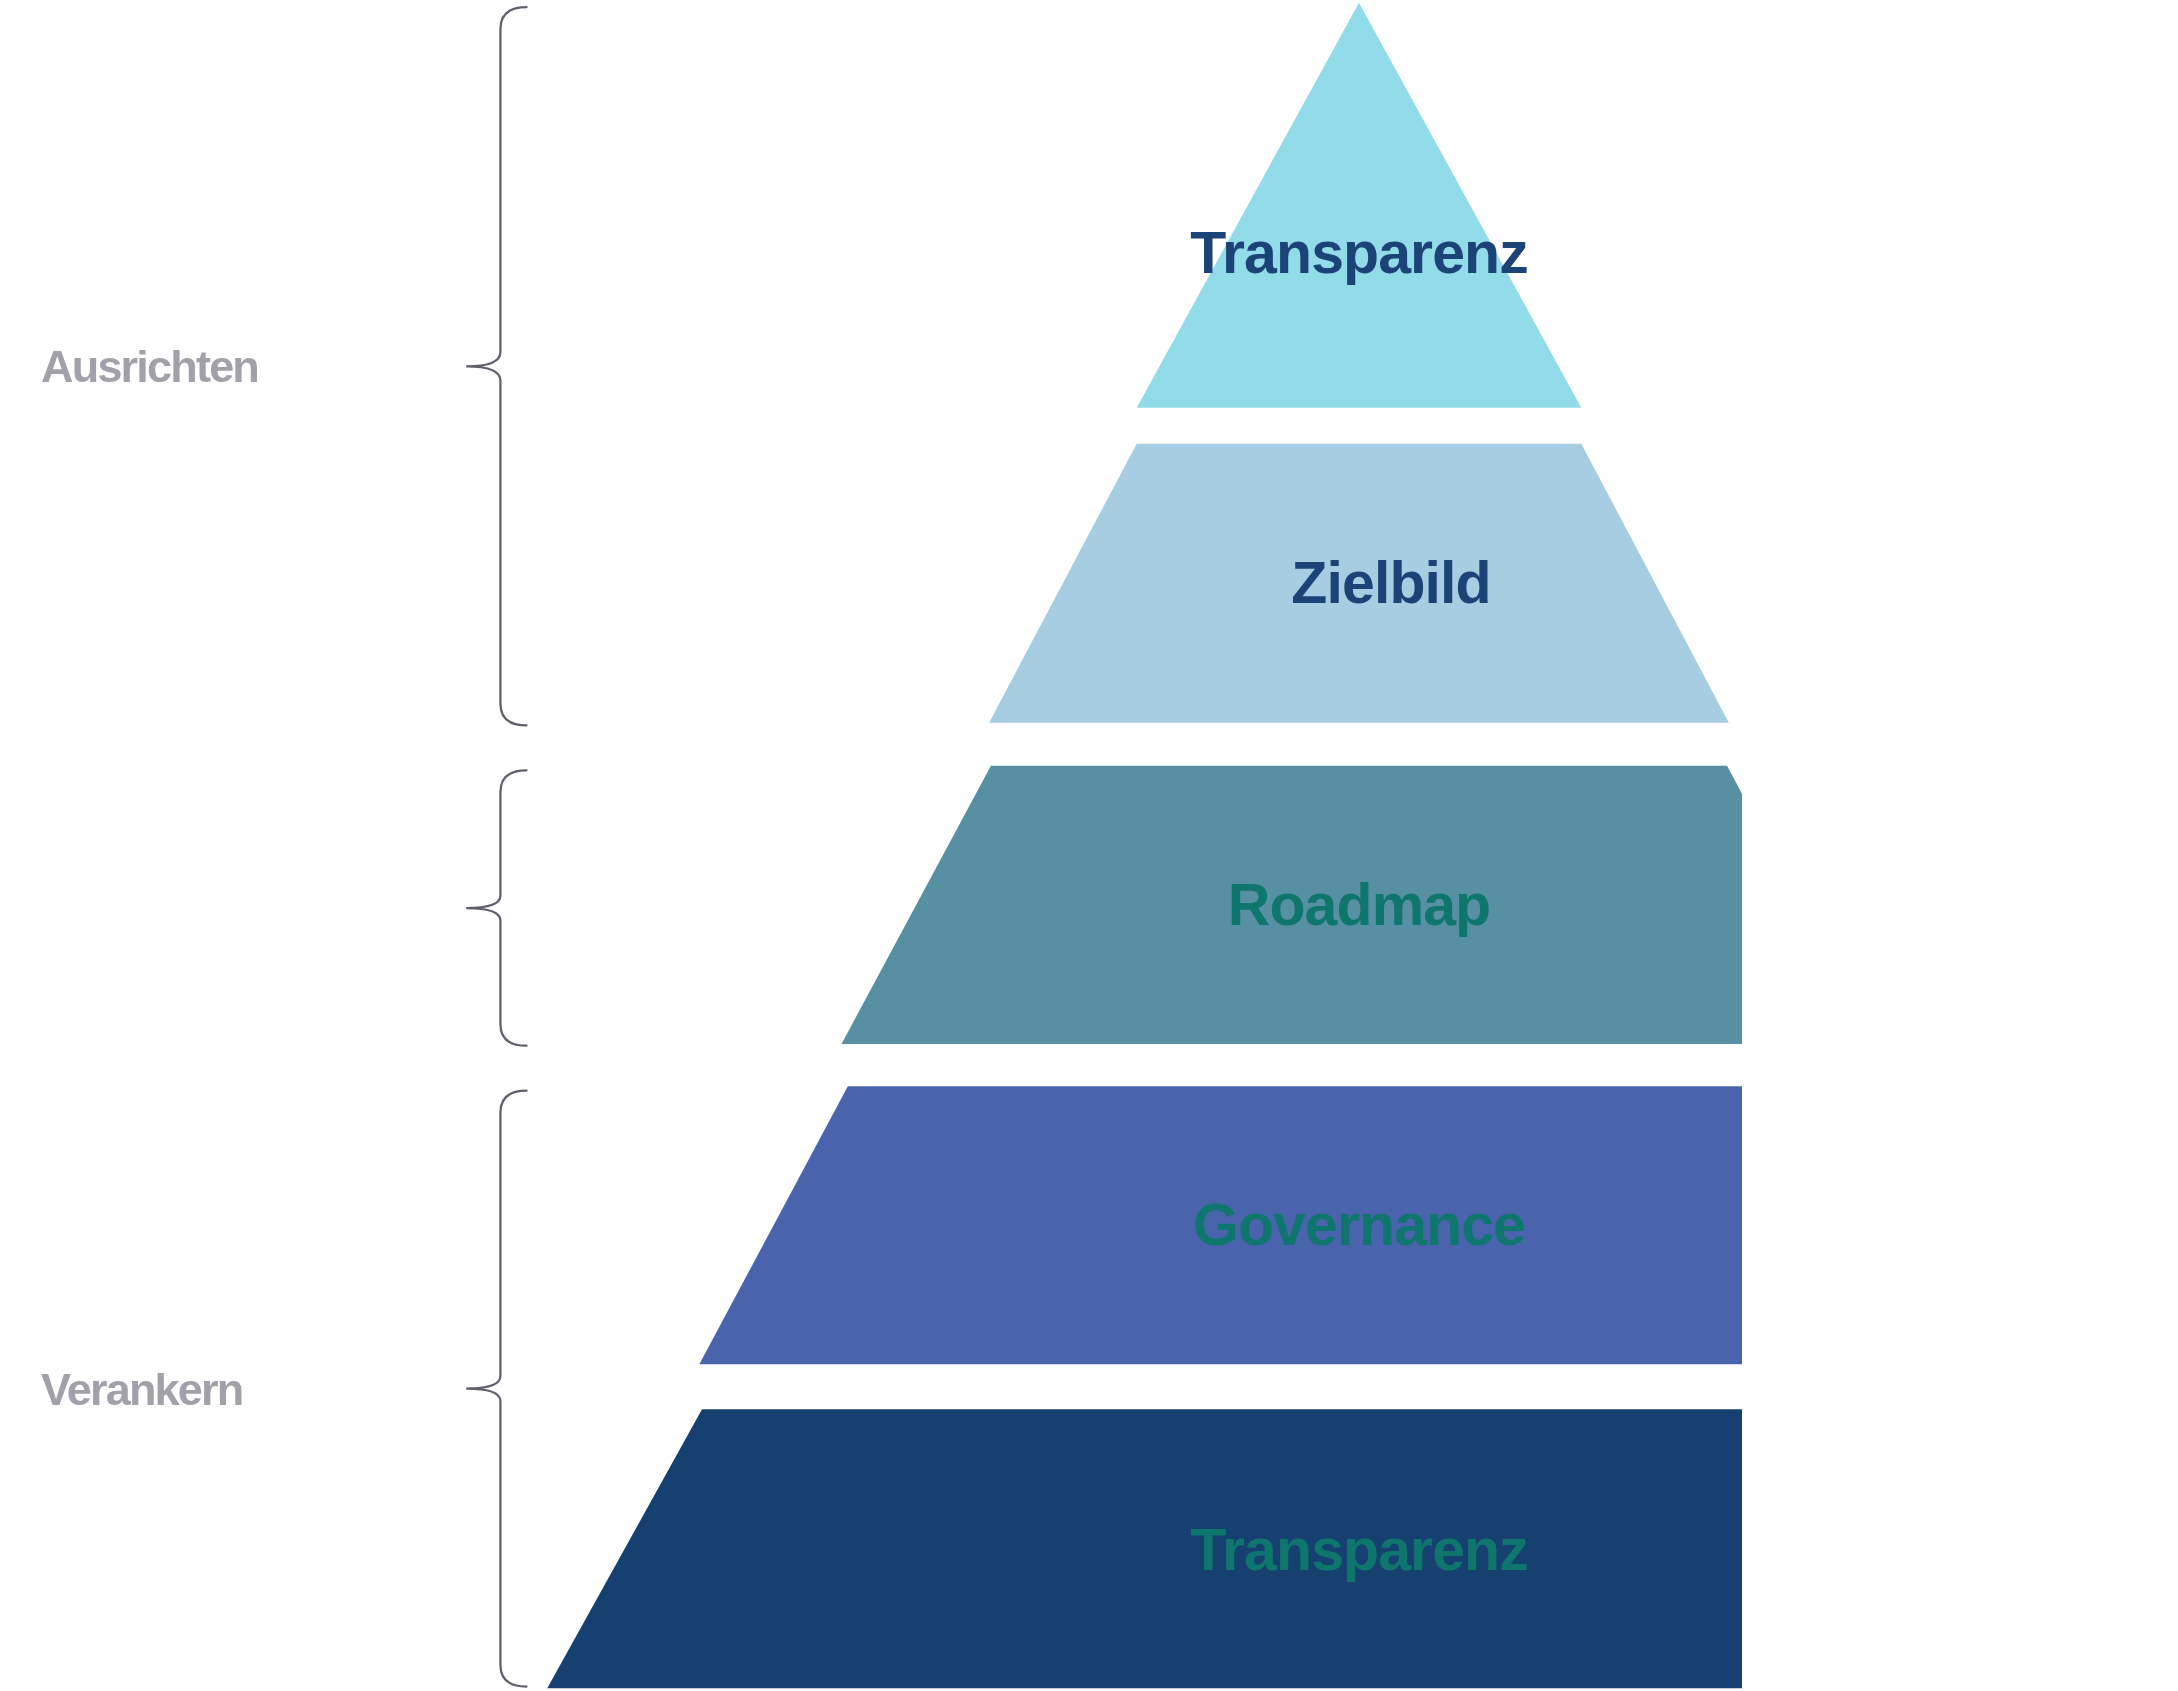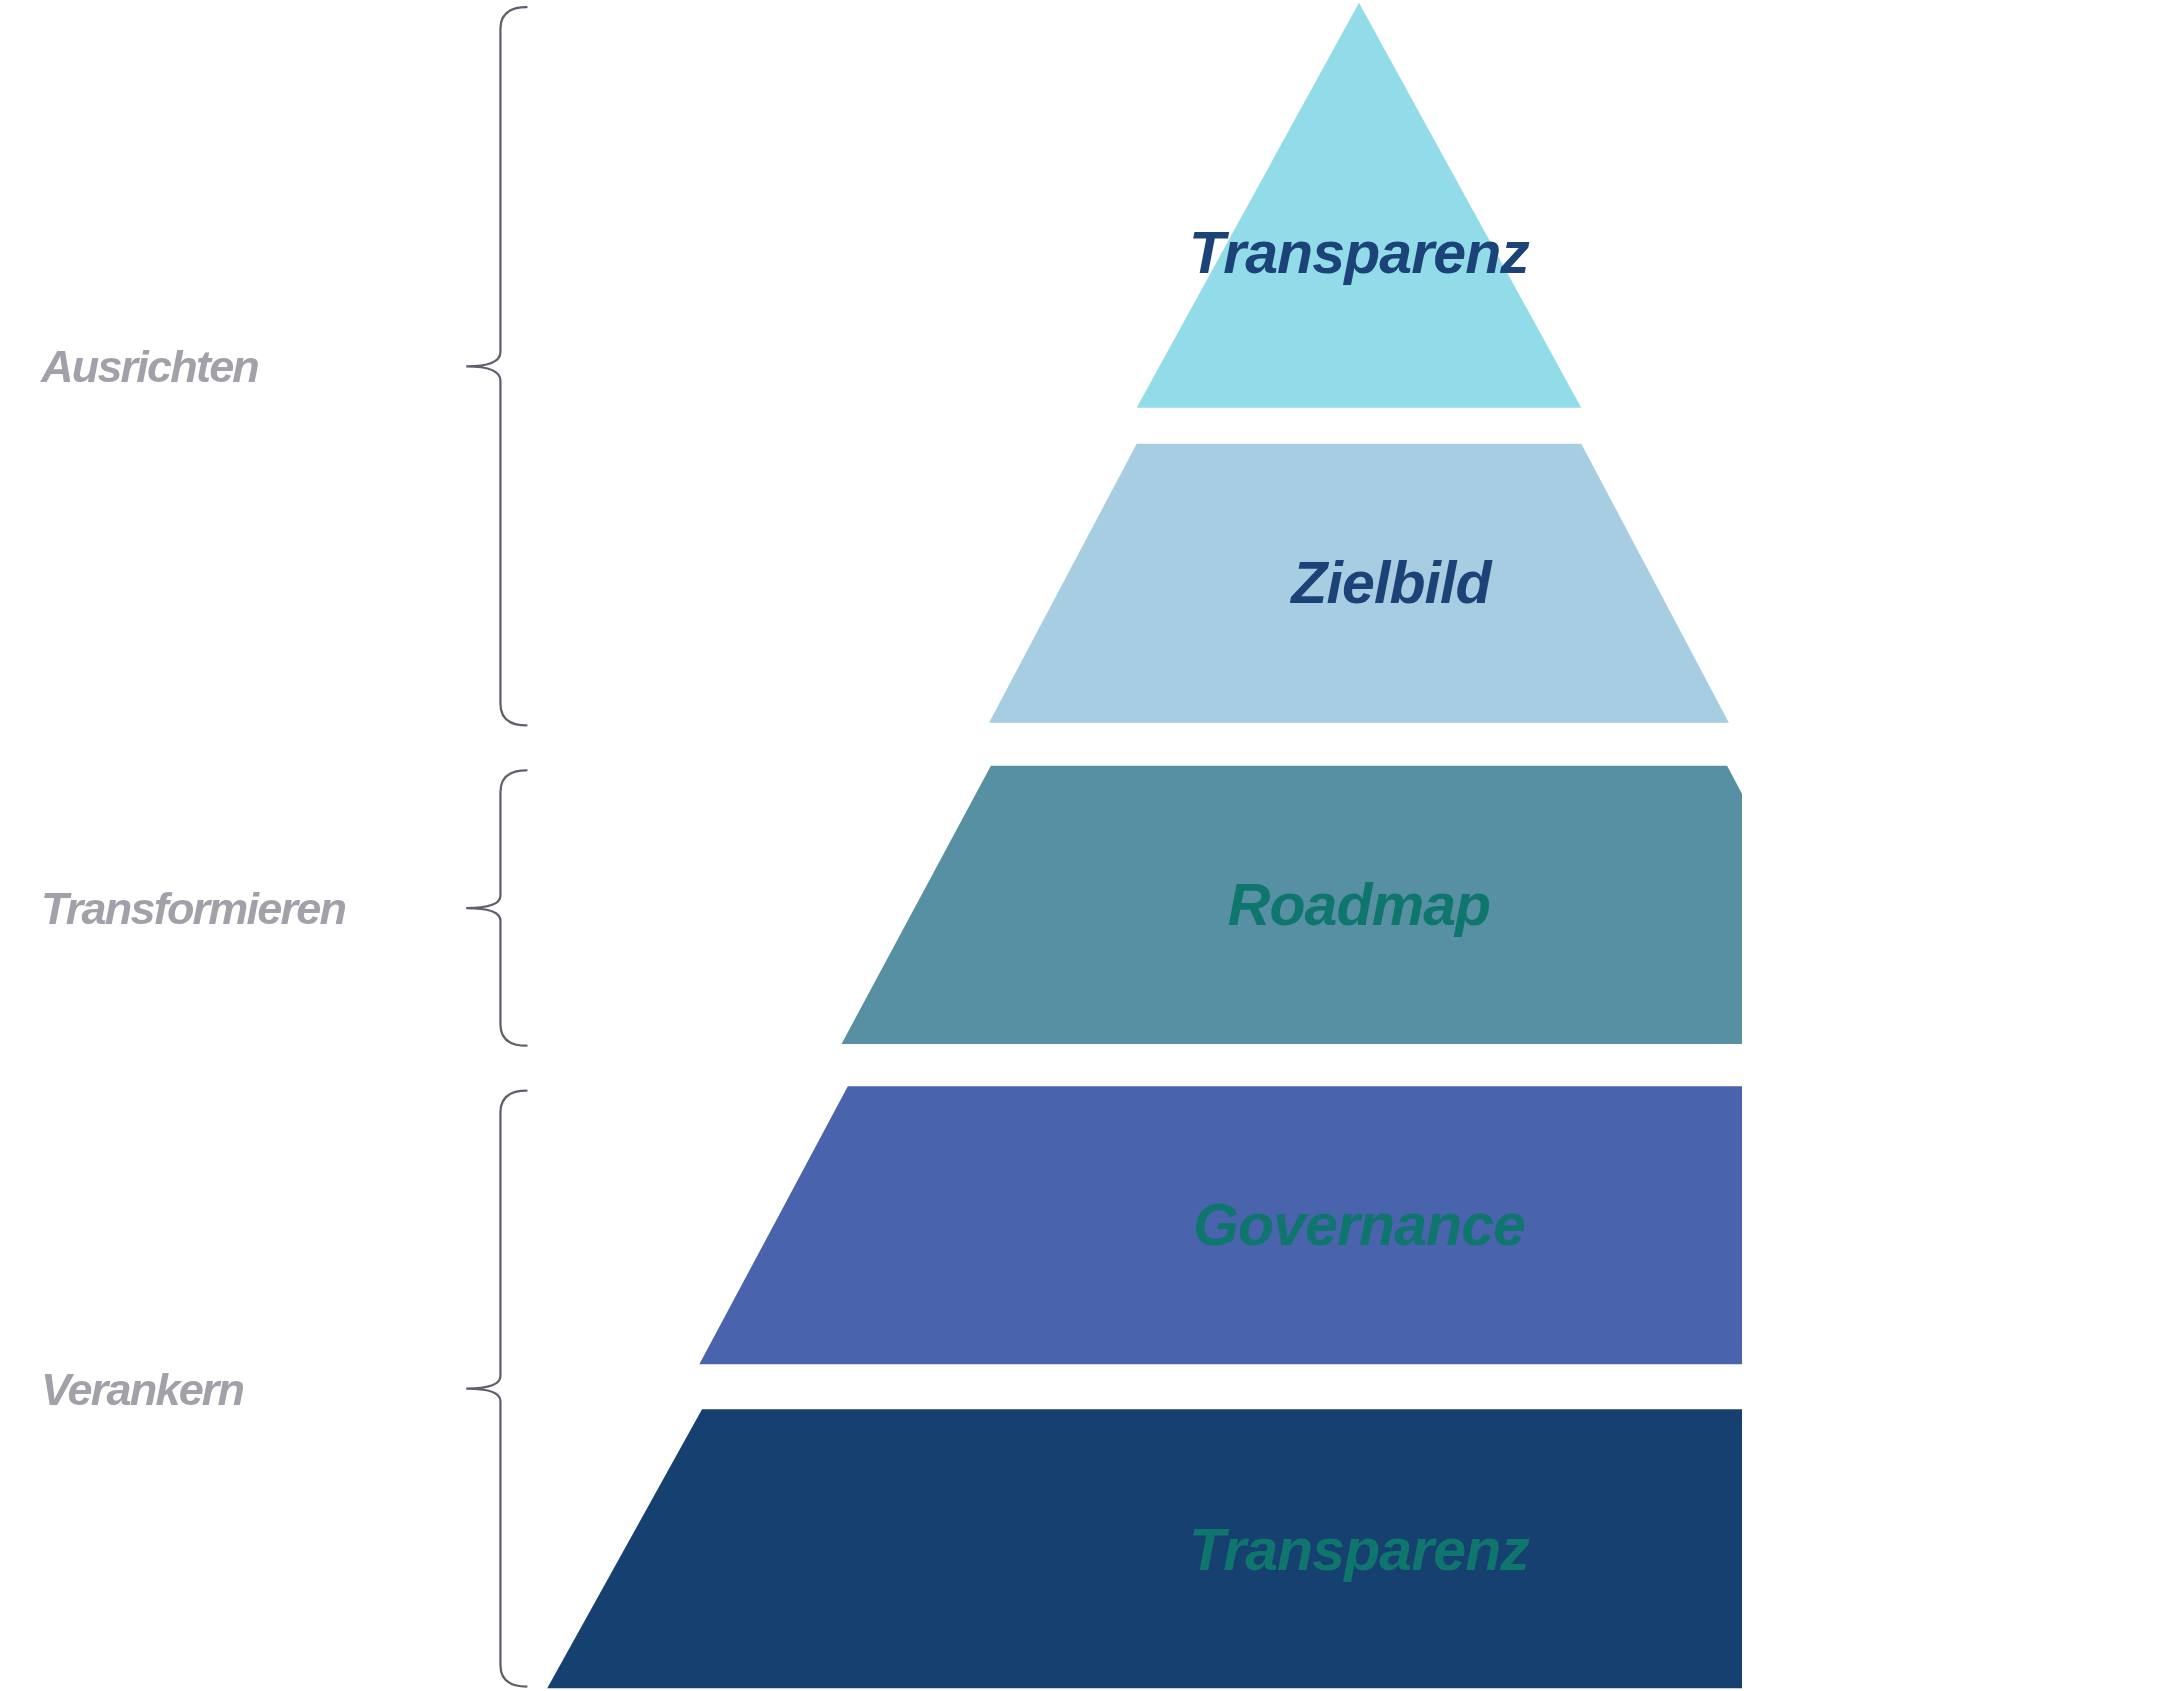--- a/index.html
+++ b/index.html
@@ -7,21 +7,20 @@
     padding: 0;
     background: #ffffff;
   }
   #stage {
     position: relative;
     width: 1742px;
     height: 1691px;
     background: #ffffff;
     overflow: hidden;
     font-family: "Liberation Sans", sans-serif;
-    font-style: italic;
   }
   #pyramid-svg {
     position: absolute;
     left: 0;
     top: 0;
     width: 2178px;
     height: 1691px;
     display: block;
   }
   .level-label {
@@ -82,18 +81,17 @@
   <div class="level-label dark-text" style="left:1359px; top:583px;margin-left:32px;">Zielbild</div>
 
   <div class="level-label light-text" style="left:1359px; top:905px;">Roadmap</div>
 
   <div class="level-label light-text" style="left:1359px; top:1225px;">Governance</div>
 
   <div class="level-label light-text" style="left:1359px; top:1550px;">Transparenz</div>
 
   <div class="phase-label" style="top:366px;">Ausrichten</div>
 
-  <div class="phase-label" style="top:908px;">Transformieren</div>
 
   <div class="phase-label" style="top:1389px;">Verankern</div>
 
 </div>
 
 
 </body></html>

